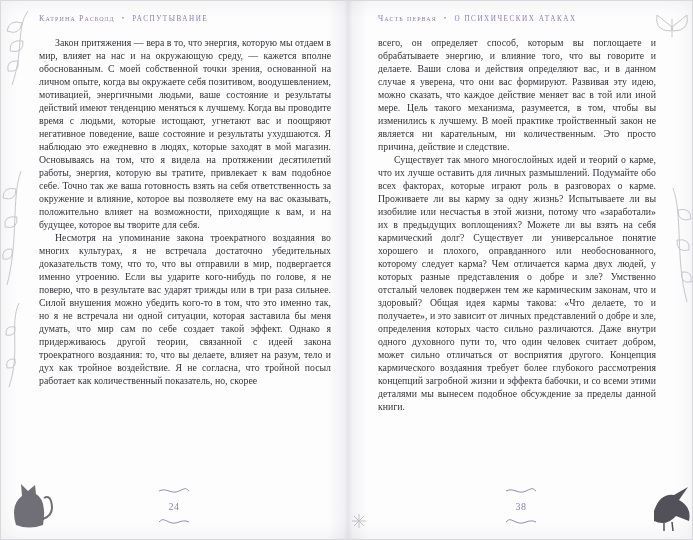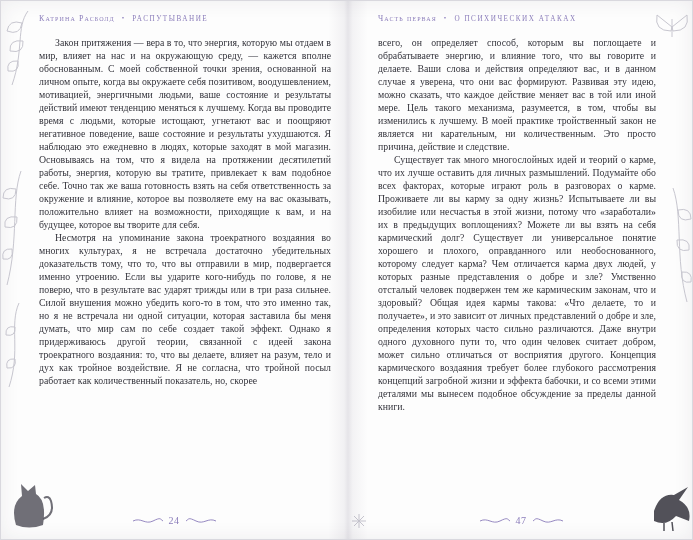--- a/index.html
+++ b/index.html
@@ -31,20 +31,21 @@
     margin-top:13px; height:470px; overflow:hidden;
     font-size:9.8px; line-height:13px; text-align:justify;
     -webkit-hyphens:auto; hyphens:auto;
   }
   .body-text p.indent { text-indent:16px; }
 
   .folio {
     position:absolute; bottom:13px; left:0; width:100%;
     display:flex; align-items:center; justify-content:center; gap:6px;
     color:#8a7cba;
+    flex-direction:column;
   }
   .folio .num { font-size:10px; letter-spacing:.5px; }
   .folio svg { display:block; }
   .flip { transform:scaleX(-1); }
 
   .doodle { position:absolute; color:#c7c6cf; pointer-events:none; }
   .doodle svg { display:block; }
 </style>
 </head>
 <body>
@@ -137,21 +138,21 @@
     <div class="body-text">
       <p>всего, он определяет способ, которым вы поглощаете и обрабатываете энергию, и влияние того, что вы говорите и делаете. Ваши слова и действия определяют вас, и в данном случае я уверена, что они вас формируют. Развивая эту идею, можно сказать, что каждое действие меняет вас в той или иной мере. Цель такого механизма, разумеется, в том, чтобы вы изменились к лучшему. В моей практике тройственный закон не является ни карательным, ни количественным. Это просто причина, действие и следствие.</p>
       <p class="indent">Существует так много многослойных идей и теорий о карме, что их лучше оставить для личных размышлений. Подумайте обо всех факторах, которые играют роль в разговорах о карме. Проживаете ли вы карму за одну жизнь? Испытываете ли вы изобилие или несчастья в этой жизни, потому что «заработали» их в предыдущих воплощениях? Можете ли вы взять на себя кармический долг? Существует ли универсальное понятие хорошего и плохого, оправданного или необоснованного, которому следует карма? Чем отличается карма двух людей, у которых разные представления о добре и зле? Умственно отсталый человек подвержен тем же кармическим законам, что и здоровый? Общая идея кармы такова: «Что делаете, то и получаете», и это зависит от личных представлений о добре и зле, определения которых часто сильно различаются. Даже внутри одного духовного пути то, что один человек считает добром, может сильно отличаться от восприятия другого. Концепция кармического воздаяния требует более глубокого рассмотрения концепций загробной жизни и эффекта бабочки, и со всеми этими деталями мы вынесем подобное обсуждение за пределы данной книги.</p>
     </div>
     <div class="folio">
       <span>
         <svg width="30" height="8" viewBox="0 0 30 8" fill="none" stroke="currentColor" stroke-width="0.9">
           <path d="M0,4 C8,0 12,8 20,4 S27,2 30,4"></path>
         </svg>
       </span>
-      <span class="num">47</span>
+      <span class="num">38</span>
       <span class="flip">
         <svg width="30" height="8" viewBox="0 0 30 8" fill="none" stroke="currentColor" stroke-width="0.9">
           <path d="M0,4 C8,0 12,8 20,4 S27,2 30,4"></path>
         </svg>
       </span>
     </div>
   </div>
 
   <div class="gutter"></div>
 </div>

